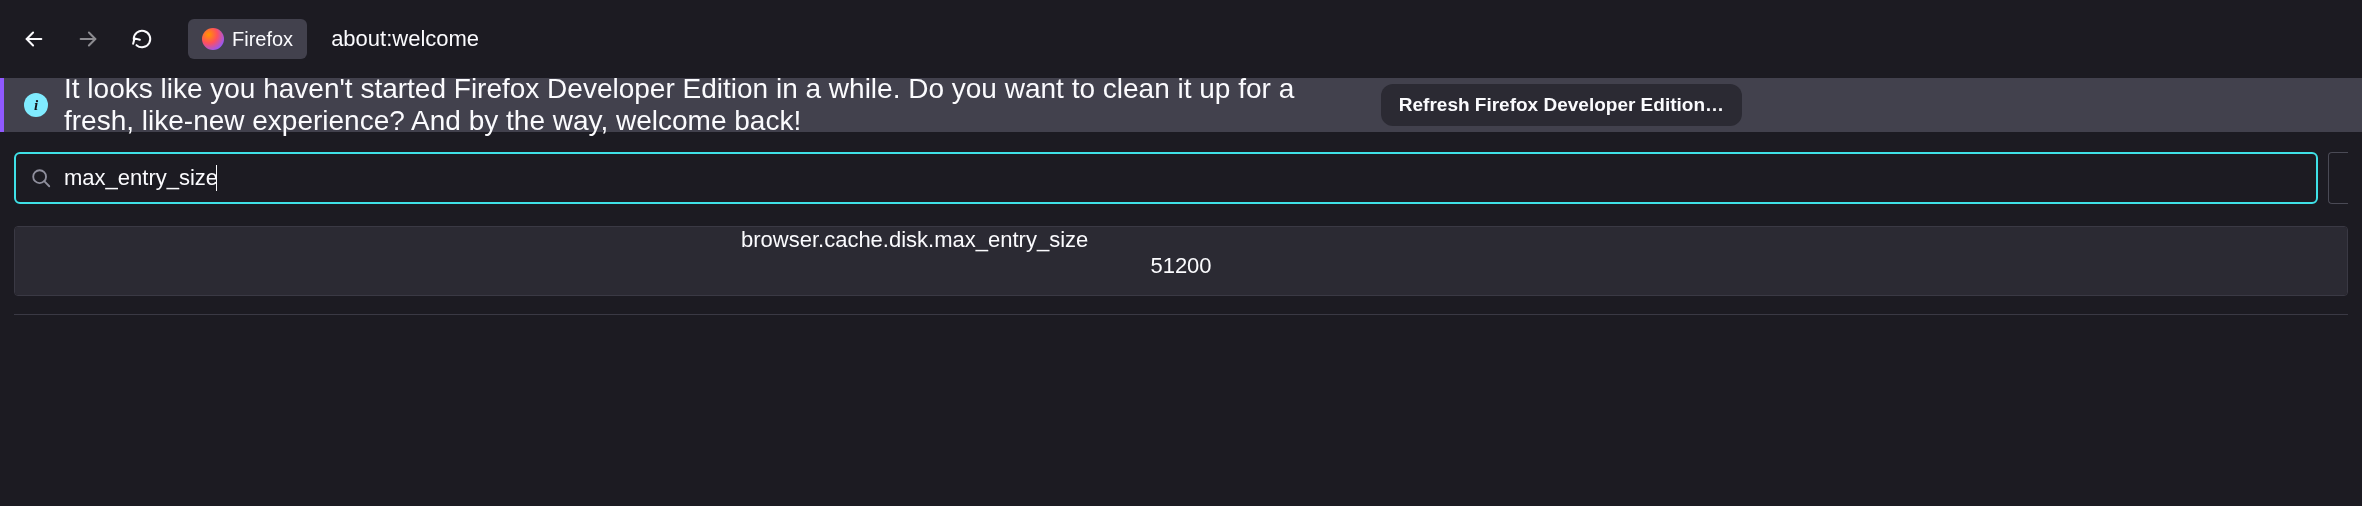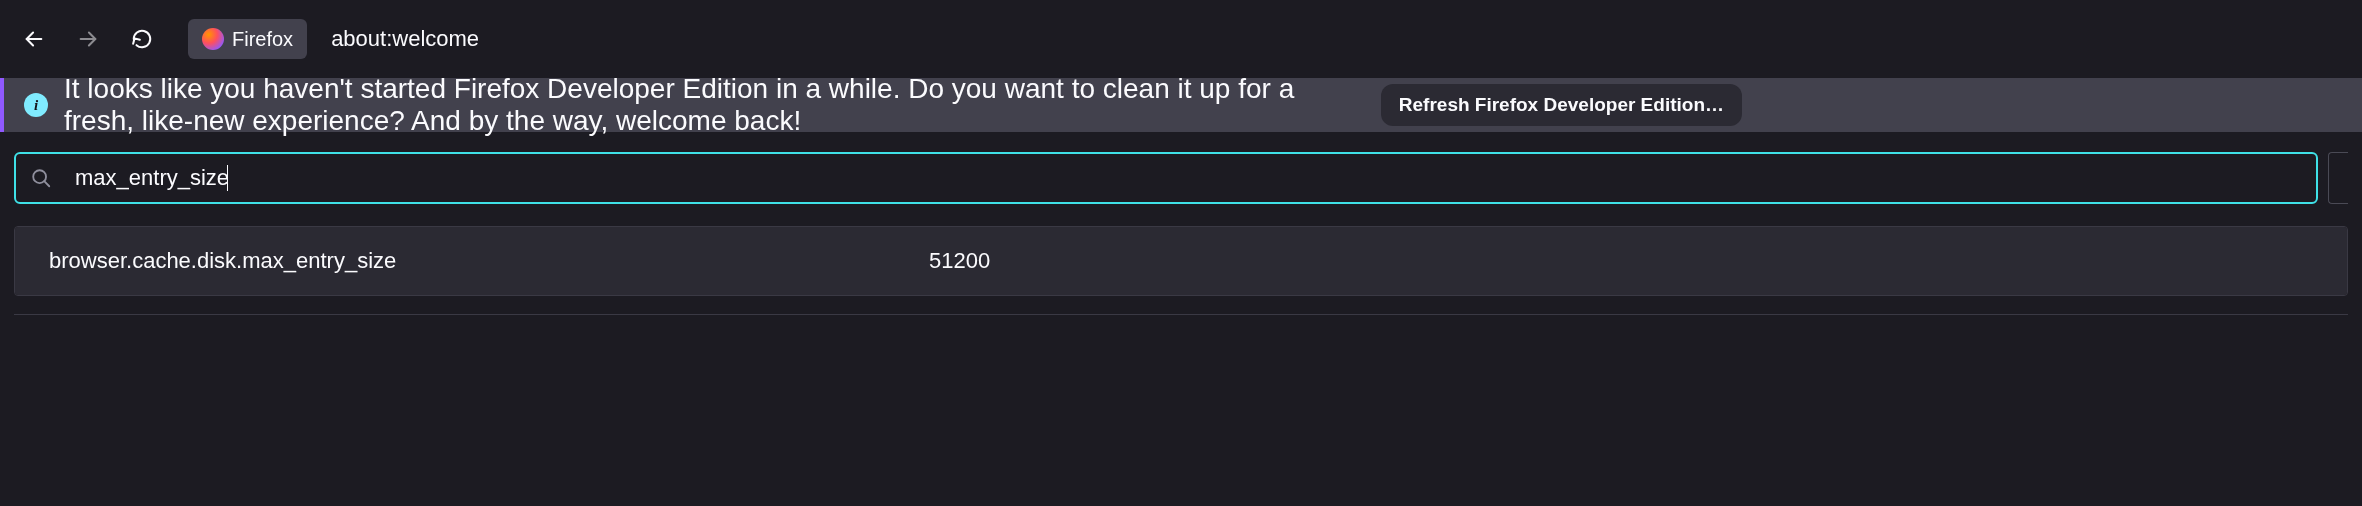--- a/index.html
+++ b/index.html
@@ -134,21 +134,20 @@
     height: 26px;
     background: #fbfbfe;
     margin-left: -2px;
     animation: blink 1s step-end infinite;
   }
   .search-text {
     color: #fbfbfe;
     font-size: 22px;
     display: flex;
     align-items: center;
-    margin-left: 11px;
   }
   @keyframes blink {
     50% { opacity: 0; }
   }
   .side-btn {
     width: 20px;
     height: 52px;
     display: flex;
     align-items: center;
     justify-content: center;
@@ -162,20 +161,21 @@
     margin-top: 22px;
     border: 1px solid #3a3944;
     border-radius: 4px;
     overflow: hidden;
   }
   .pref-row {
     display: flex;
     align-items: center;
     height: 68px;
     padding: 0 34px;
+    flex-direction: column;
   }
   .pref-row:nth-child(odd) {
     background: #2b2a33;
   }
   .pref-row:nth-child(even) {
     background: #23222b;
   }
   .pref-name {
     font-size: 22px;
     color: #fbfbfe;

